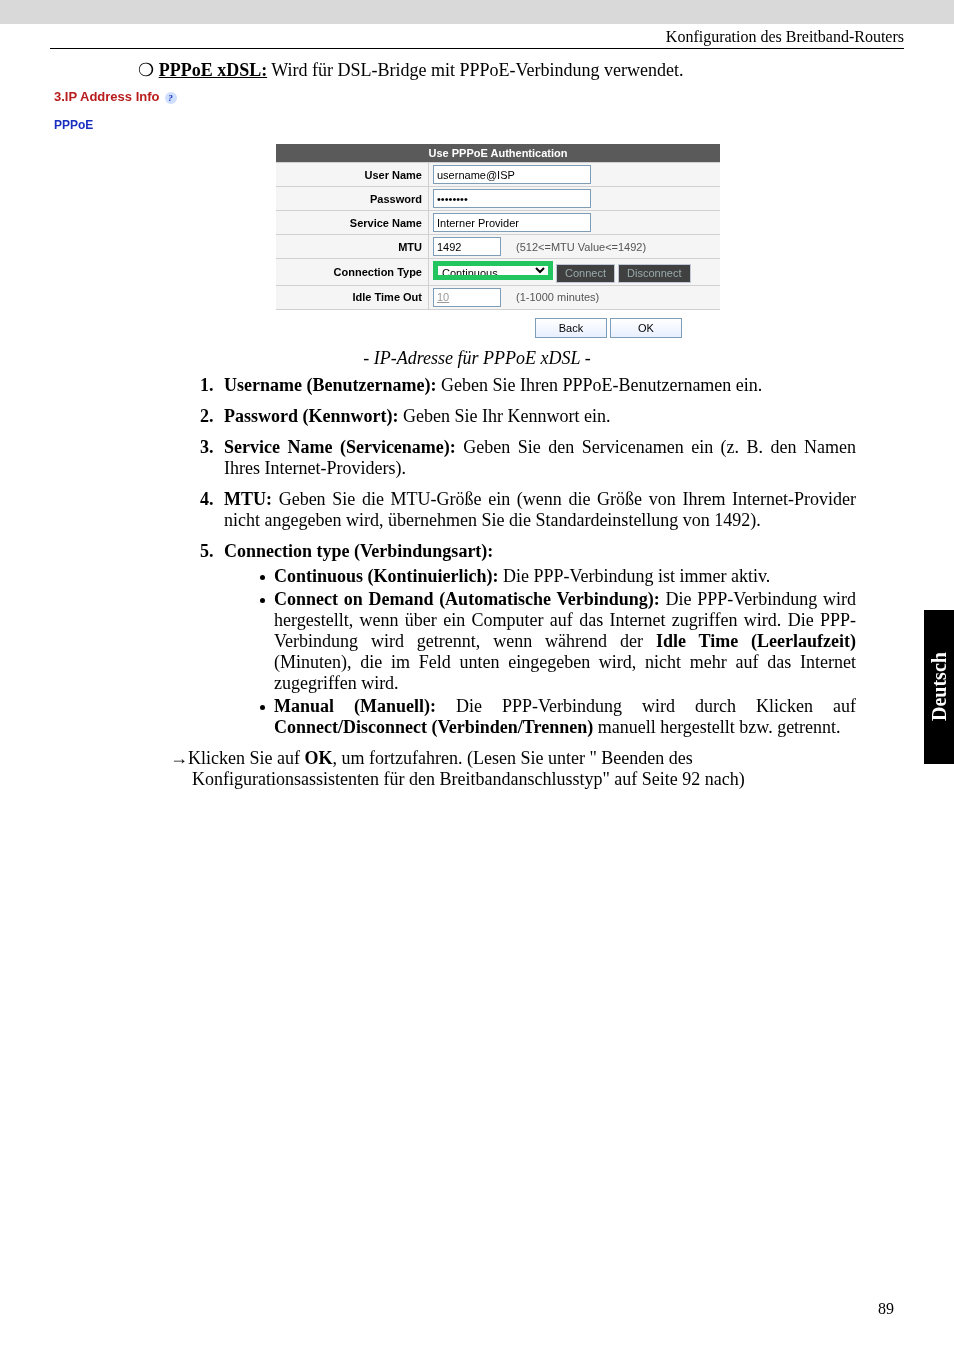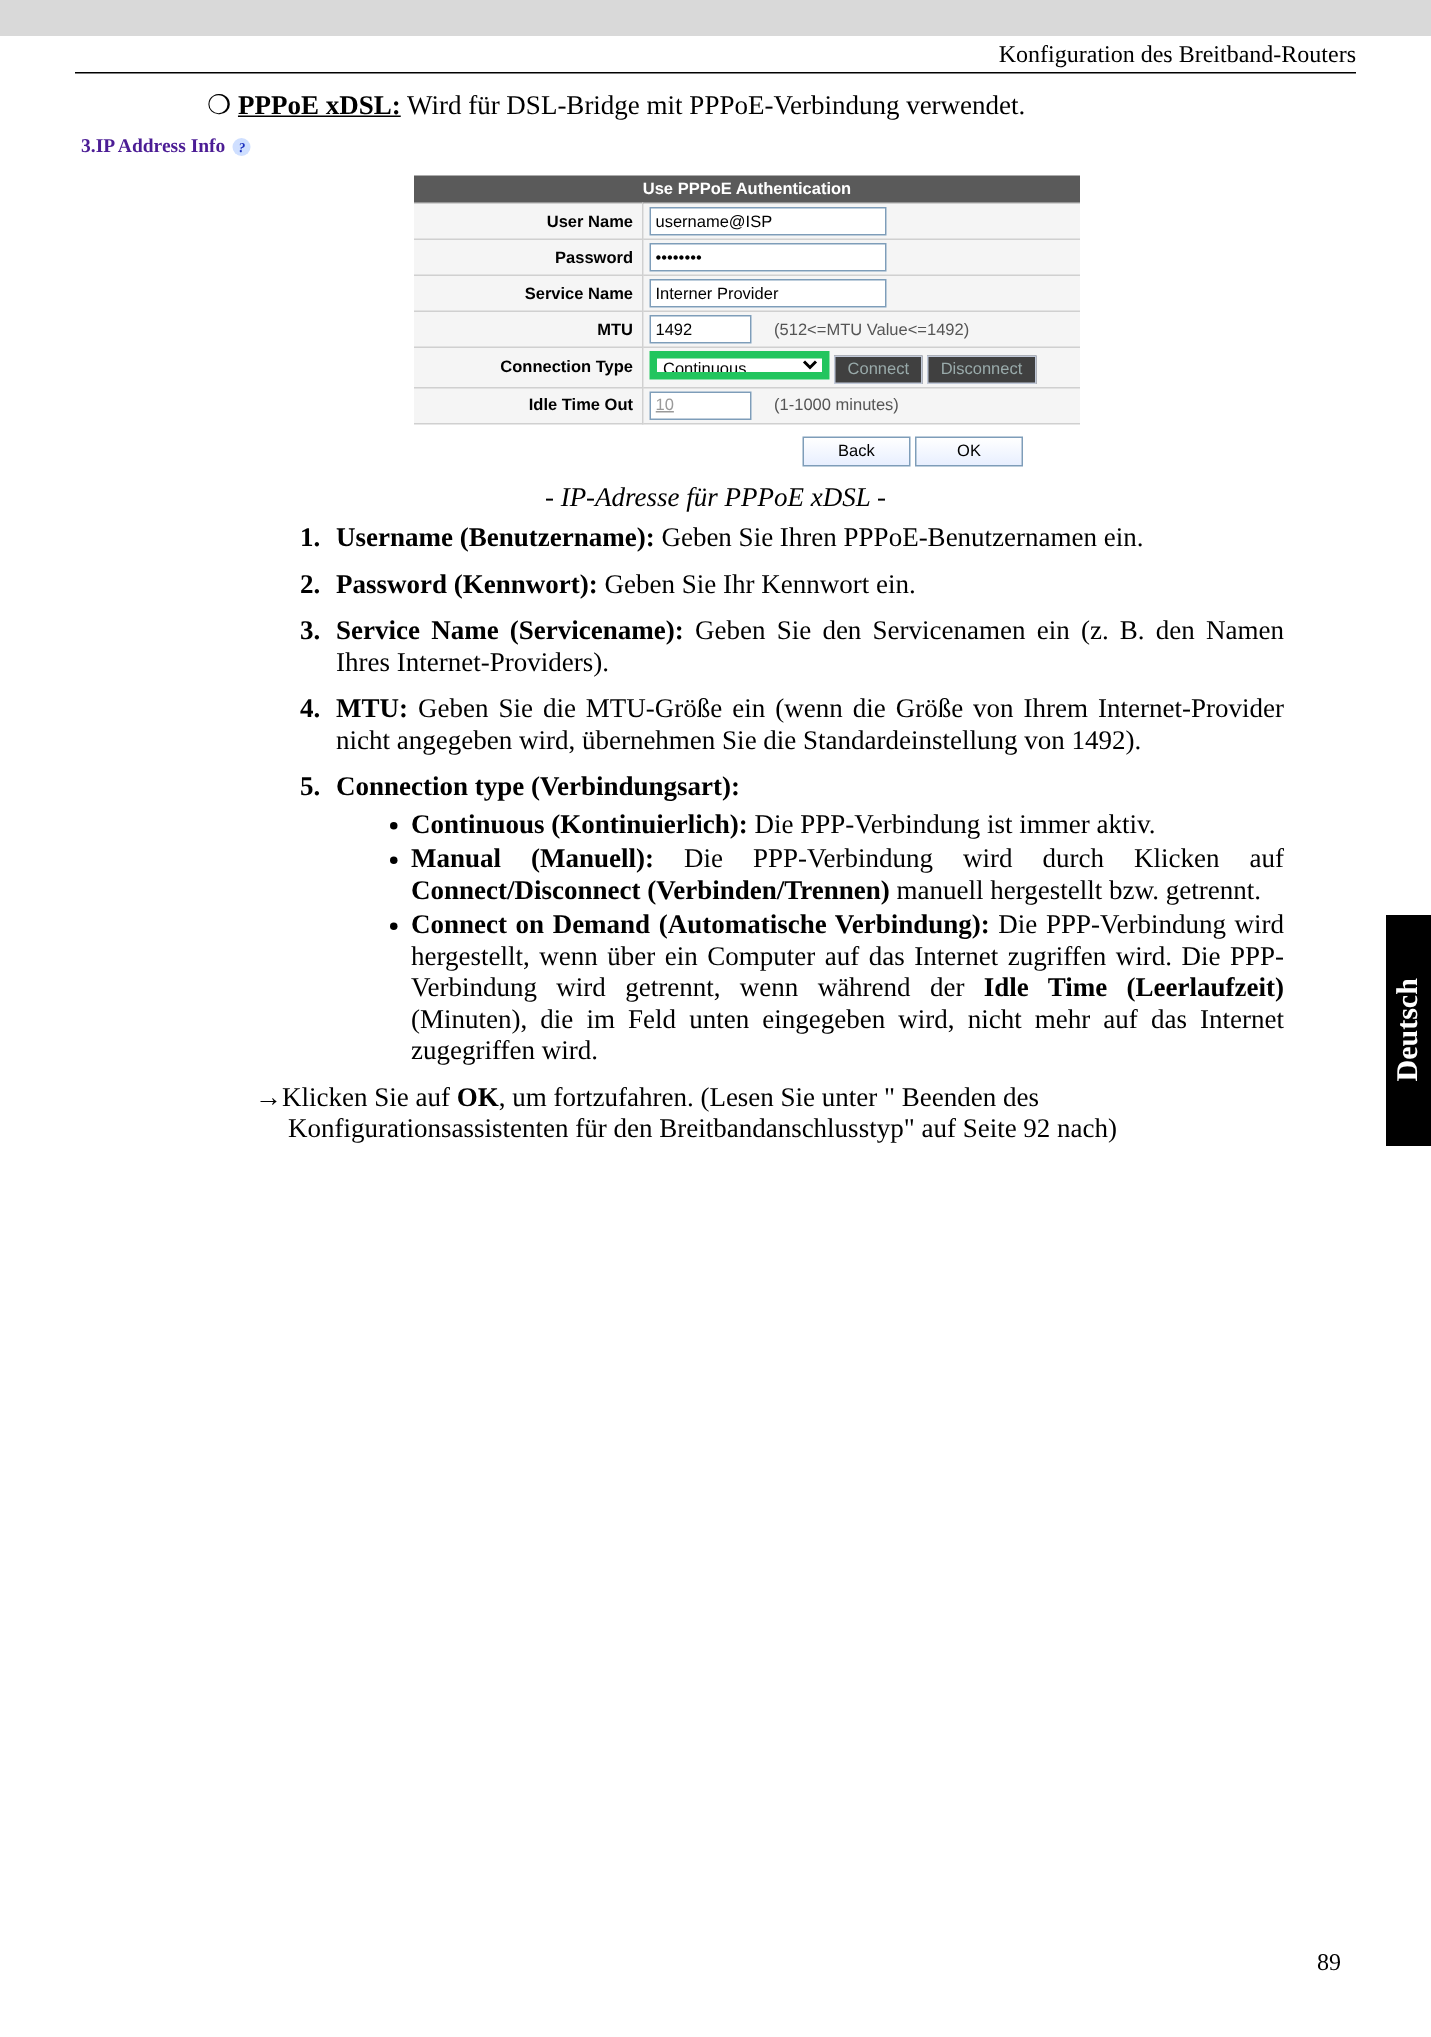--- a/index.html
+++ b/index.html
@@ -29,24 +29,23 @@
   .b{font-weight:bold}
 
   
   .shot{
     margin:6px 0 0 4px;
     font-family:Arial,Helvetica,sans-serif;
     font-size:11px;
     color:#333;
   }
   .shot .sec-title{
-    color:#4c1d95;
+    color:#b91c1c;
     font-weight:bold;
     font-size:13px;
-    font-family:Liberation Serif, serif;
   }
   .shot .help-icn{
     display:inline-block;width:12px;height:12px;border-radius:50%;
     background:#cfdfff;color:#1a2fbf;font-weight:bold;font-size:9px;
     text-align:center;line-height:12px;margin-left:2px;
     font-family:Georgia,serif;font-style:italic;
   }
   .shot .pppoe{
     color:#1a2fbf;font-weight:bold;font-size:12px;margin-top:14px;
   }
@@ -141,20 +140,21 @@
   <div class="intro">
     <span>❍</span>
     <span class="b ul">PPPoE xDSL:</span><span> Wird für DSL-Bridge mit PPPoE-Verbindung verwendet.</span>
   </div>
 
   <div class="shot">
     <div>
       <span class="sec-title">3.IP Address Info</span>
       <span class="help-icn">?</span>
     </div>
+    <div class="pppoe">PPPoE</div>
 
     <div class="form-wrap">
       <table class="form">
         <tbody>
             <tr>
               <th class="hdr" colspan="2">Use PPPoE Authentication</th>
             </tr>
         <tr>
           <td class="lab">User Name</td>
           <td class="val"><input class="inp" style="width: 150px;" value="username@ISP"></td>
@@ -215,24 +215,24 @@
     <li>
       <span class="b">MTU: </span><span>Geben Sie die MTU-Größe ein (wenn die Größe von Ihrem Internet-Provider nicht angegeben wird, übernehmen Sie die Standardeinstellung von 1492).</span>
     </li>
     <li>
       <span class="b">Connection type (Verbindungsart):</span>
       <ul class="sub">
         <li>
           <span class="b">Continuous (Kontinuierlich): </span><span>Die PPP-Verbindung ist immer aktiv.</span>
         </li>
         <li>
-          <span class="b">Manual (Manuell): </span><span>Die PPP-Verbindung wird durch Klicken auf </span><span class="b">Connect/Disconnect (Verbinden/Trennen) </span><span>manuell hergestellt bzw. getrennt.</span>
+          <span class="b">Connect on Demand (Automatische Verbindung): </span><span>Die PPP-Verbindung wird hergestellt, wenn über ein Computer auf das Internet zugriffen wird. Die PPP-Verbindung wird getrennt, wenn während der </span><span class="b">Idle Time (Leerlaufzeit) </span><span>(Minuten), die im Feld unten eingegeben wird, nicht mehr auf das Internet zugegriffen wird.</span>
         </li>
         <li>
-          <span class="b">Connect on Demand (Automatische Verbindung): </span><span>Die PPP-Verbindung wird hergestellt, wenn über ein Computer auf das Internet zugriffen wird. Die PPP-Verbindung wird getrennt, wenn während der </span><span class="b">Idle Time (Leerlaufzeit) </span><span>(Minuten), die im Feld unten eingegeben wird, nicht mehr auf das Internet zugegriffen wird.</span>
+          <span class="b">Manual (Manuell): </span><span>Die PPP-Verbindung wird durch Klicken auf </span><span class="b">Connect/Disconnect (Verbinden/Trennen) </span><span>manuell hergestellt bzw. getrennt.</span>
         </li>
       </ul>
     </li>
   </ol>
 
   <div class="arrow-line">
     <span class="arr">→</span><span>Klicken Sie auf </span><span class="b">OK</span><span>, um fortzufahren. (Lesen Sie unter " Beenden des</span>
   </div>
   <div class="arrow-cont">Konfigurationsassistenten für den Breitbandanschlusstyp"  auf Seite  92 nach)</div>
 

